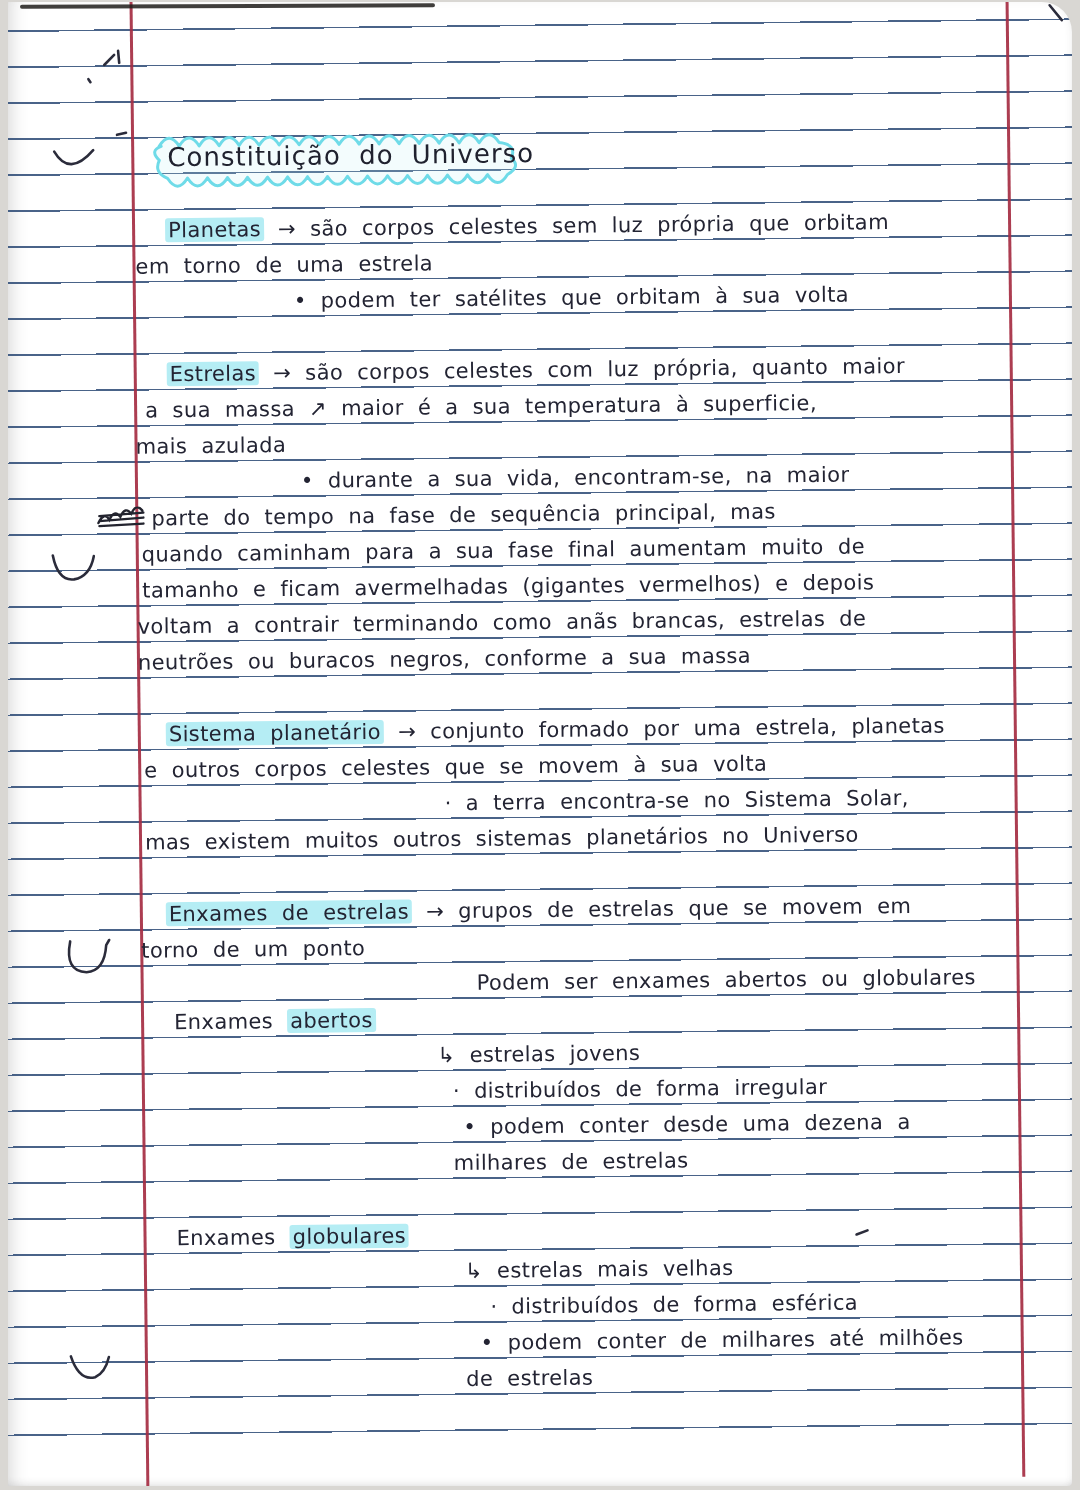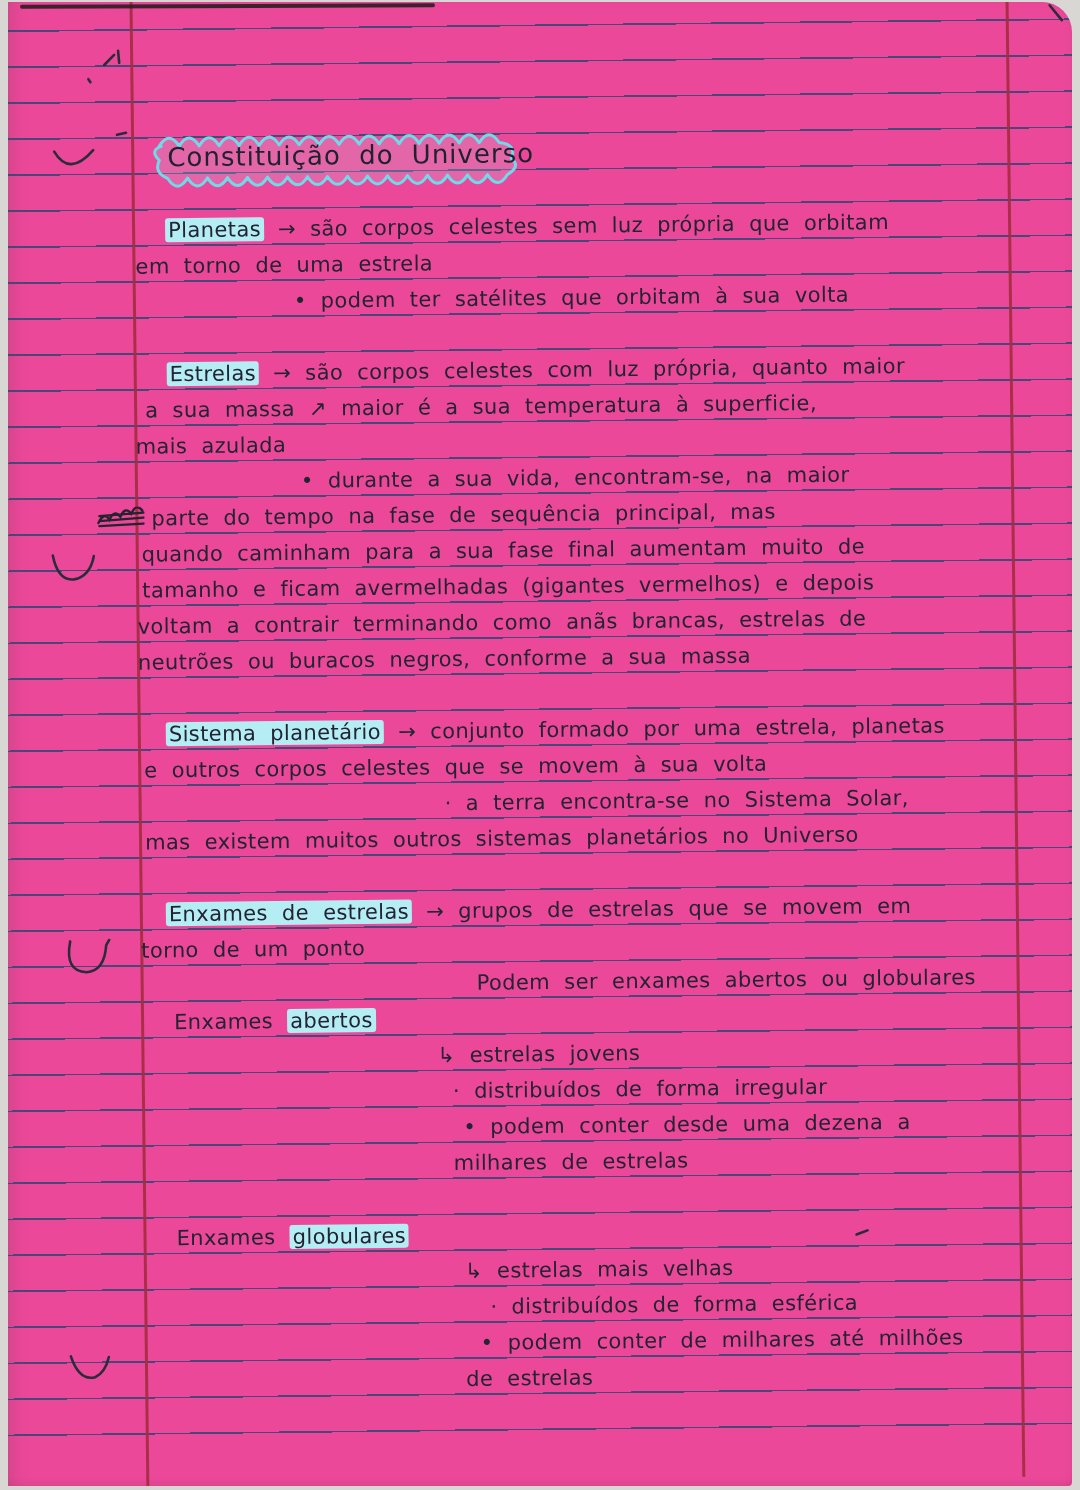--- a/index.html
+++ b/index.html
@@ -5,21 +5,21 @@
   html,body{margin:0;padding:0;}
   body{
     width:1080px;height:1490px;
     background:#d9d7d3;
     font-family:"DejaVu Sans", sans-serif;
     position:relative;
     overflow:hidden;
   }
   .paper{
     position:absolute;left:8px;top:2px;width:1064px;height:1484px;
-    background:#ec4899;
+    background:#ffffff;
     border-radius:0 30px 4px 0;
     box-shadow:inset 14px 0 18px -12px rgba(60,60,60,.22),
                inset 0 -8px 10px -8px rgba(60,60,60,.18),
                inset -6px 0 10px -8px rgba(60,60,60,.15);
     overflow:hidden;
   }
   .sheet{
     position:absolute;left:0;top:0;right:0;bottom:0;
     transform:rotate(-0.65deg);
     transform-origin:540px 745px;

